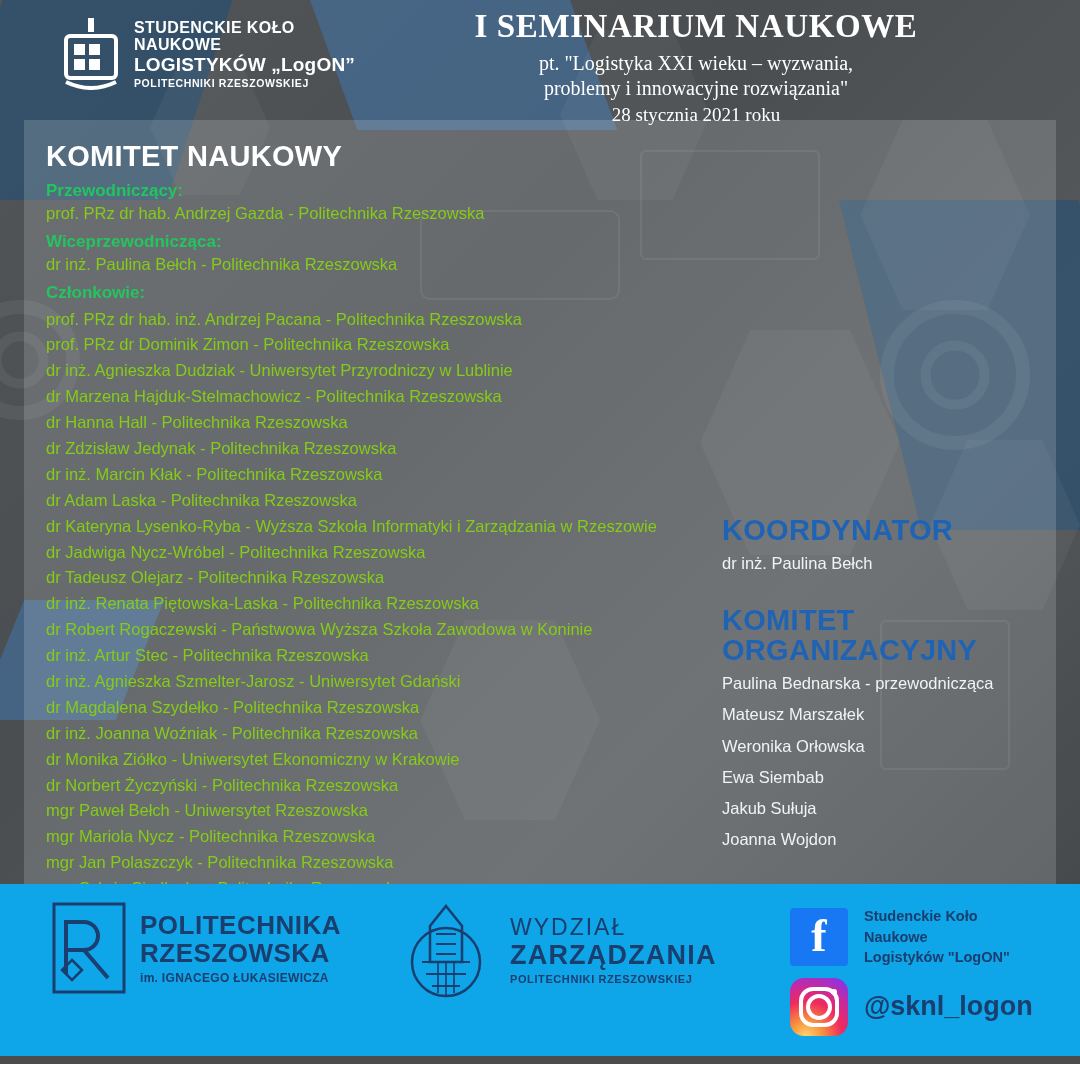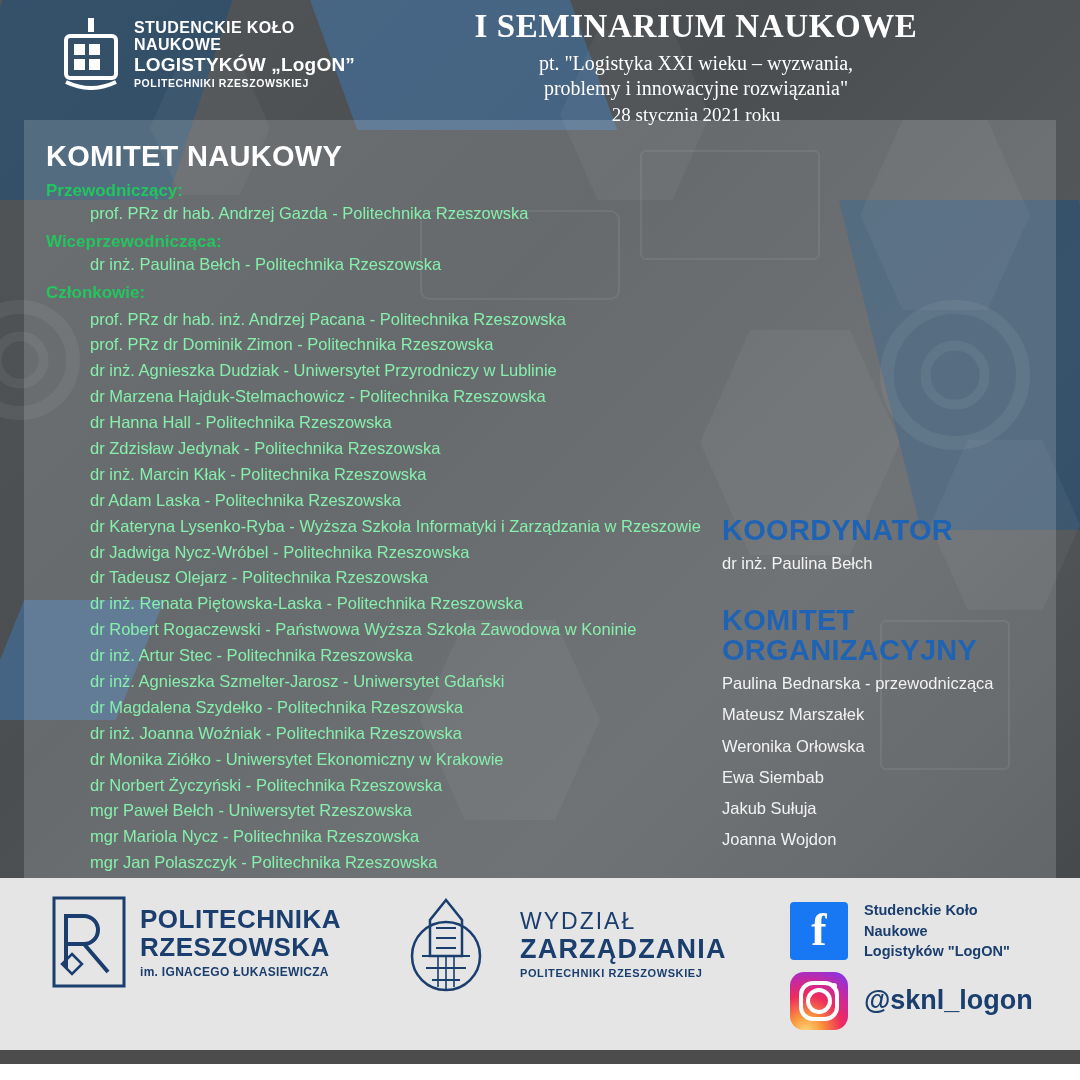--- a/index.html
+++ b/index.html
@@ -106,60 +106,60 @@
   .sec-title {
     color: #ffffff;
     font-size: 29px; font-weight: bold; letter-spacing: .3px;
     margin-bottom: 8px;
   }
   .role {
     color: #22c55e; font-size: 17px; font-weight: bold;
     margin-top: 6px;
   }
   .person {
-    color: #86efac; font-size: 16.5px; line-height: 1.5; margin-left: 44px;
+    color: #84cc16; font-size: 16.5px; line-height: 1.5;
   }
   .members { margin-top: 4px; }
   .members .person { line-height: 1.57; }
 
   .right-col {
     position: absolute; left: 722px; top: 515px; width: 330px; z-index: 6;
   }
   .sec-title-r {
     color: #1f63b4;
     font-size: 29px; font-weight: bold; letter-spacing: .3px;
     line-height: 1.05;
   }
   .right-name {
     color: #f2f2f2; font-size: 16.5px; line-height: 1.52; margin-top: 6px;
   }
   .gap-r { height: 28px; }
 
   
   .footer {
-    position: absolute; left: 0; bottom: 14px; width: 1080px; height: 172px;
-    background: #e5e5e5;
+    position: absolute; left: 0; bottom: 8px; width: 1080px; height: 172px;
+    background: #0ea5e9;
     z-index: 7;
     padding-left: 32px;
   }
   .pr-logo {
     position: absolute; left: 52px; top: 18px;
     display: flex; align-items: center; gap: 14px;
   }
   .pr-mark {
     width: 74px; height: 92px; position: relative;
   }
   .pr-text { color: #1a3e6e; }
   .pr-l1 { font-size: 26px; font-weight: bold; letter-spacing: .5px; line-height: 1.08;}
   .pr-l2 { font-size: 26px; font-weight: bold; letter-spacing: .5px; line-height: 1.08;}
   .pr-l3 { font-size: 12px; font-weight: bold; letter-spacing: .3px; margin-top: 4px;}
 
   .wz-logo {
     position: absolute; left: 400px; top: 16px;
-    display: flex; align-items: center; gap: 28px;
+    display: flex; align-items: center; gap: 18px;
   }
   .wz-mark { width: 92px; height: 100px; position: relative; }
   .wz-text { color: #1a3e6e; }
   .wz-l1 { font-size: 23px; letter-spacing: 2px; line-height: 1.12;}
   .wz-l2 { font-size: 27px; font-weight: bold; letter-spacing: 1.2px; line-height: 1.08;}
   .wz-l3 { font-size: 11px; font-weight: bold; letter-spacing: .6px; margin-top: 3px;}
 
   .social {
     position: absolute; left: 790px; top: 22px;
   }

